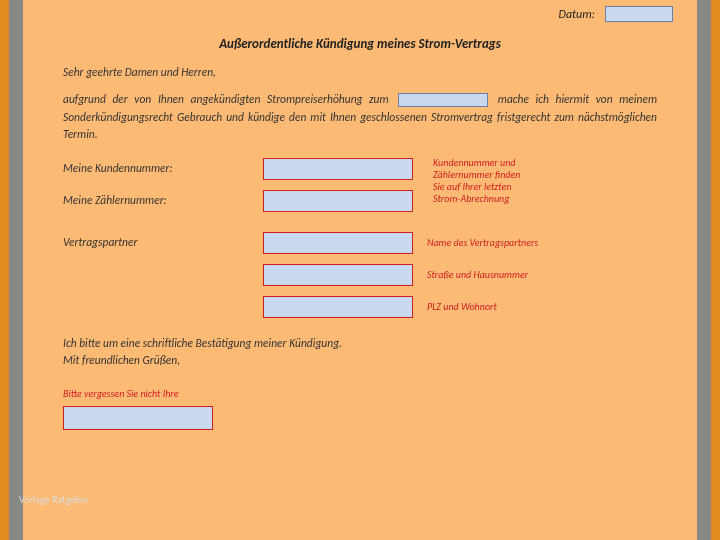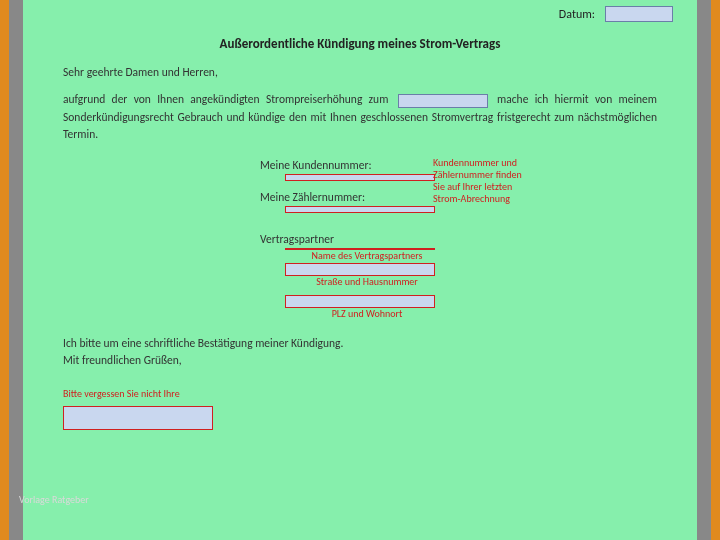--- a/index.html
+++ b/index.html
@@ -21,22 +21,23 @@
     display: flex;
   }
   .gutter-left, .gutter-right {
     width: 14px;
     background: #888;
     flex: 0 0 14px;
   }
   .page {
     flex: 1;
     position: relative;
-    background: #86efac;
+    background: #fdba74;
     padding: 0;
+    font-style: italic;
   }
   .datum-row {
     position: absolute;
     top: 6px;
     right: 24px;
     display: flex;
     align-items: center;
     gap: 10px;
     font-size: 12px;
     color: #222;
@@ -75,21 +76,20 @@
     background: #c9d7ef;
     border: 1px solid #6a7fa8;
     vertical-align: middle;
     margin: 0 3px;
   }
   .row {
     display: flex;
     align-items: center;
     margin-bottom: 8px;
     height: 24px;
-    flex-direction: column;
   }
   .row .label {
     width: 200px;
     font-size: 11.5px;
     color: #333;
   }
   .field-box {
     width: 150px;
     height: 22px;
     background: #c9d7ef;

